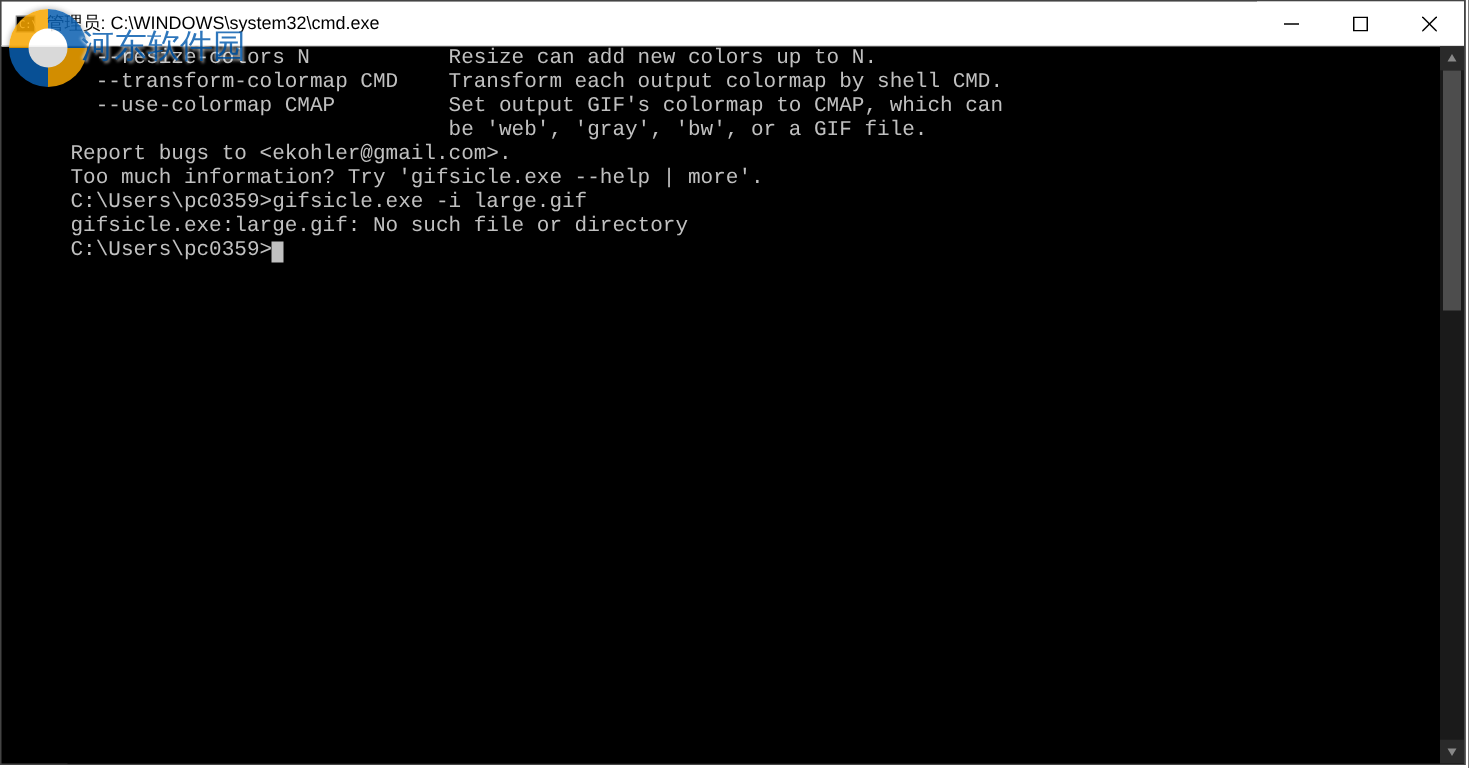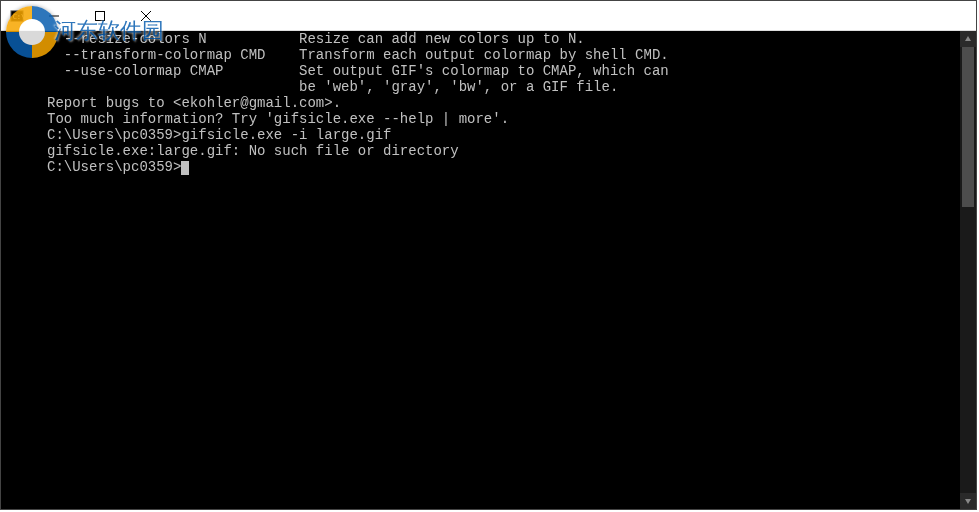--- a/index.html
+++ b/index.html
@@ -150,20 +150,21 @@
 <body>
 
 <div class="window">
   <div class="titlebar">
     <span class="titlebar-icon">
       <svg viewBox="0 0 16 16">
           <rect x="1" y="2" width="14" height="12" fill="#000" stroke="#888" stroke-width="1"></rect>
           <text x="3" y="11" font-size="8" fill="#fff" font-family="monospace">C:\</text>
         </svg>
     </span>
+    <span class="titlebar-text">管理员: C:\WINDOWS\system32\cmd.exe</span>
     <div class="win-controls">
       <div class="win-btn">
         <svg viewBox="0 0 10 10">
             <line x1="0" y1="5" x2="10" y2="5" stroke="#000" stroke-width="1"></line>
           </svg>
       </div>
       <div class="win-btn">
         <svg viewBox="0 0 10 10">
             <rect x="0.5" y="0.5" width="9" height="9" fill="none" stroke="#000" stroke-width="1"></rect>
           </svg>

